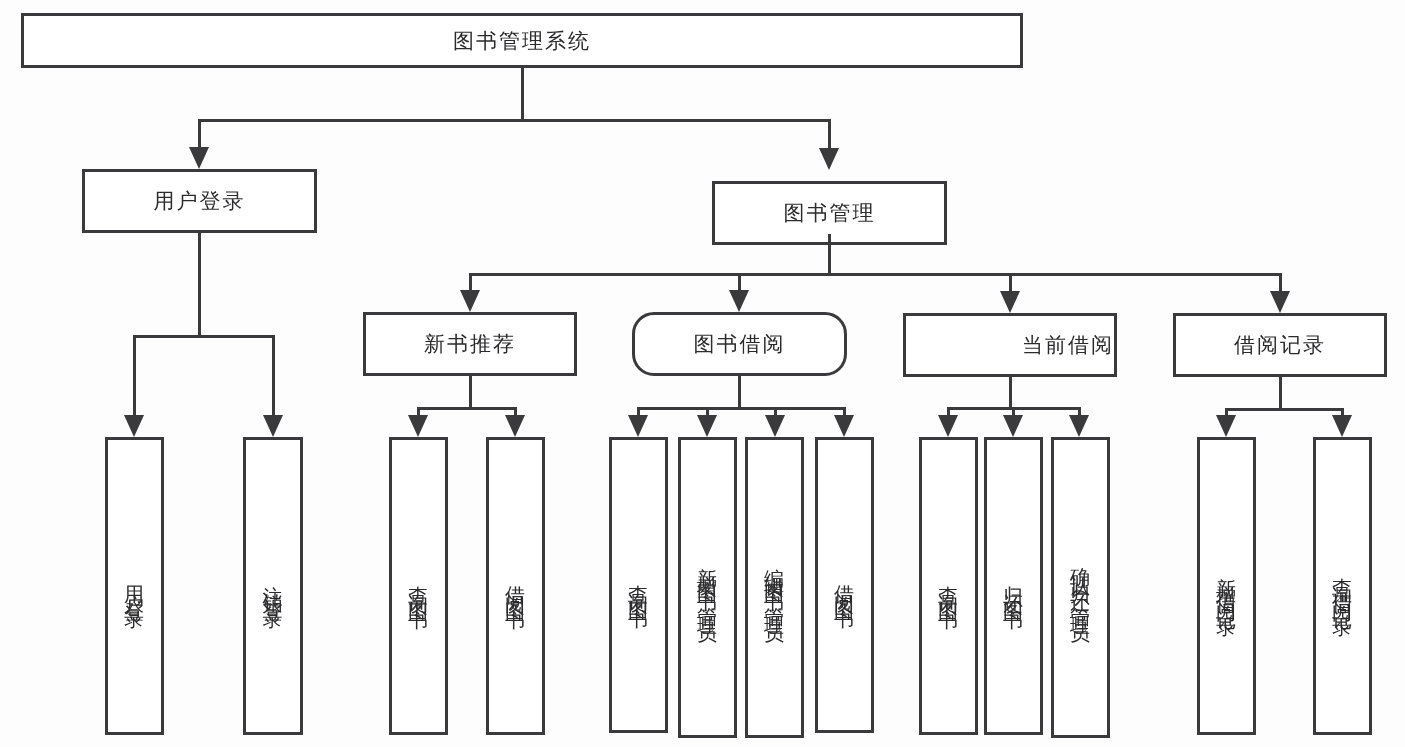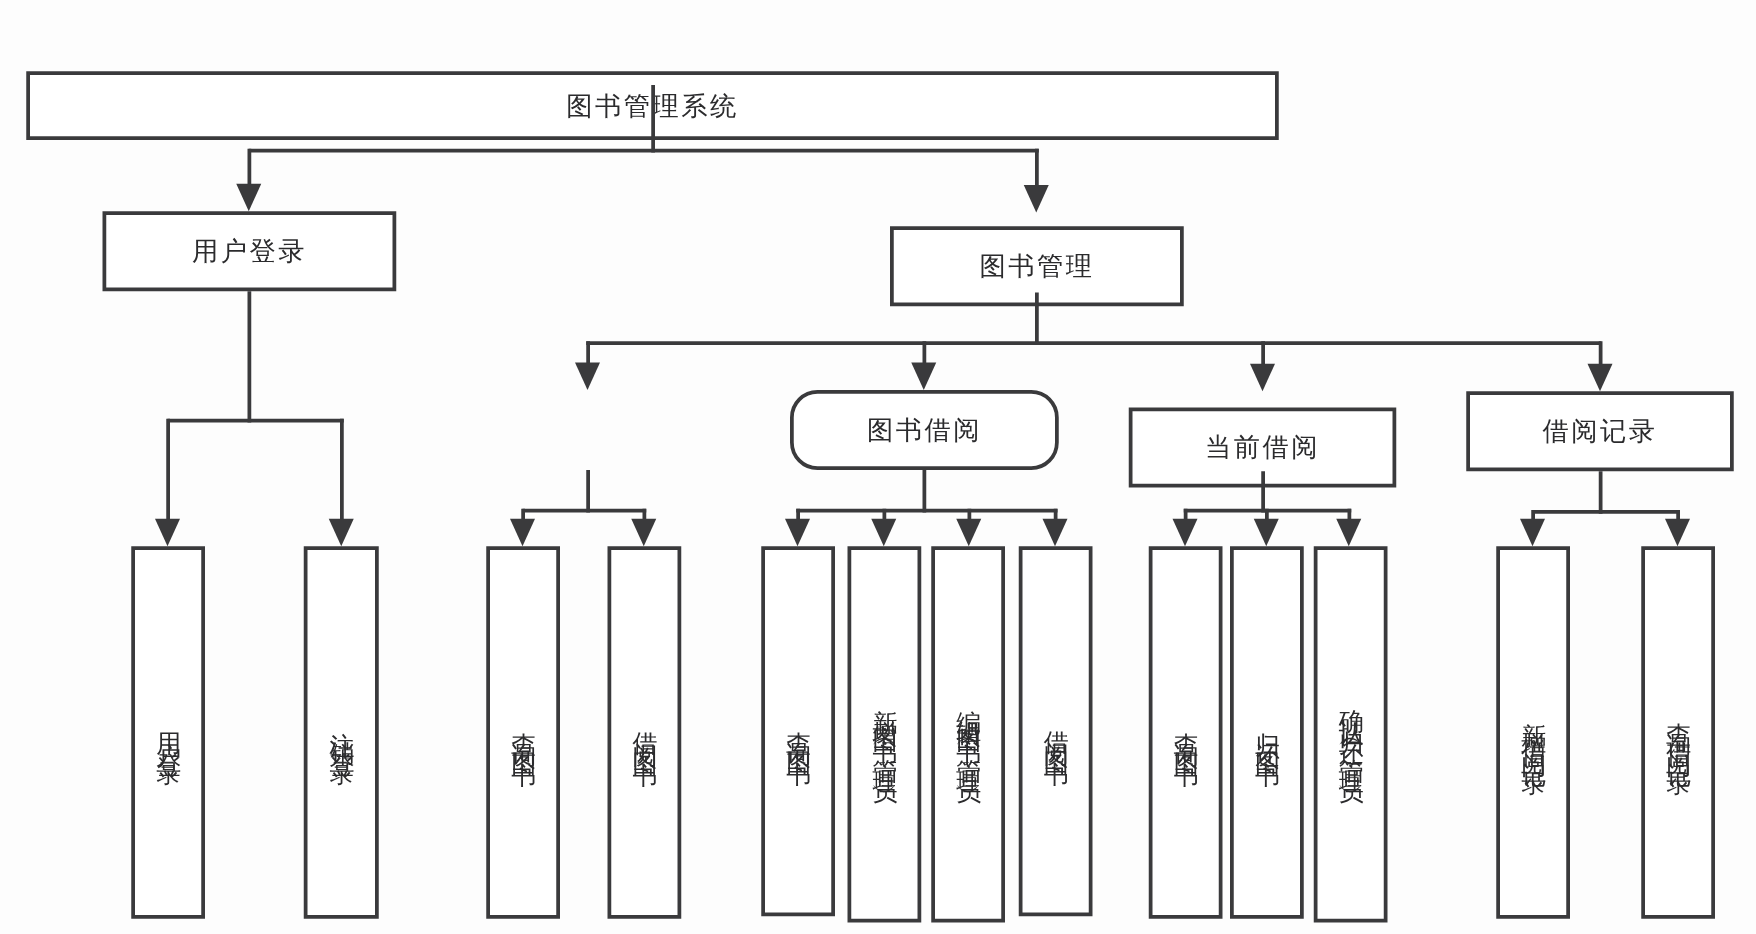--- a/index.html
+++ b/index.html
@@ -70,35 +70,38 @@
     color: var(--wm);
     letter-spacing: 1px;
     white-space: nowrap;
   }
 </style>
 </head>
 <body>
 
 <div class="canvas">
 
-  <div class="node h" style="left:21px; top:13px; width:1002px; height:55px;margin-top:44px;">
+  <div class="node h" style="left:21px; top:13px; width:1002px; height:55px;">
     <span>图书管理系统</span>
   </div>
 
   <div class="node h" style="left:82px; top:169px; width:235px; height:64px;">
     <span>用户登录</span>
   </div>
   <div class="node h" style="left:712px; top:170px; width:235px; height:64px;margin-top:11px;">
     <span>图书管理</span>
   </div>
 
+  <div class="node h" style="left:363px; top:312px; width:214px; height:64px;">
+    <span>新书推荐</span>
+  </div>
   <div class="node h" style="left:632px; top:312px; width:215px; height:64px;border-radius:22px;">
     <span>图书借阅</span>
   </div>
-  <div class="node h" style="left:903px; top:326px; width:214px; height:64px;">
+  <div class="node h" style="left:903px; top:313px; width:214px; height:64px;justify-content:flex-end;">
     <span>当前借阅</span>
   </div>
   <div class="node h" style="left:1173px; top:313px; width:214px; height:64px;">
     <span>借阅记录</span>
   </div>
 
   <div class="node v" style="left:105px; top:437px; width:59px; height:298px;">
     <span>用户登录</span>
   </div>
   <div class="node v" style="left:243px; top:437px; width:60px; height:298px;">

